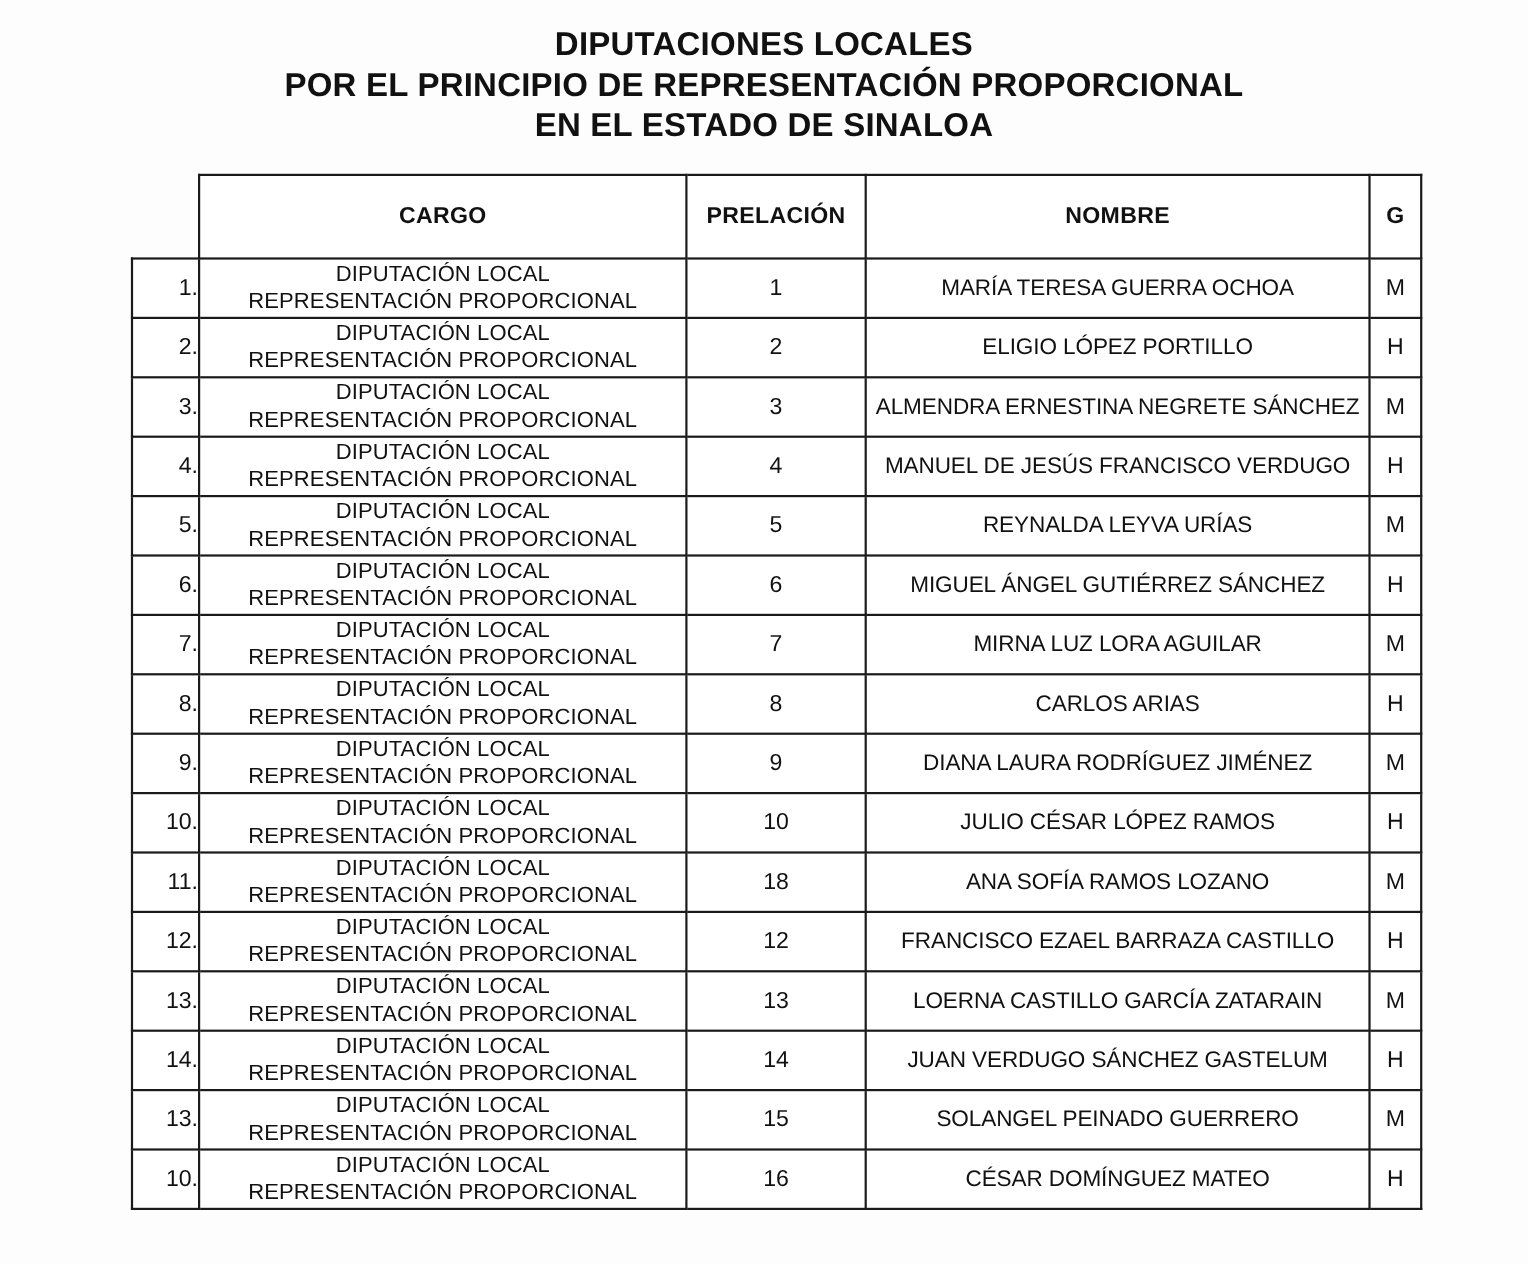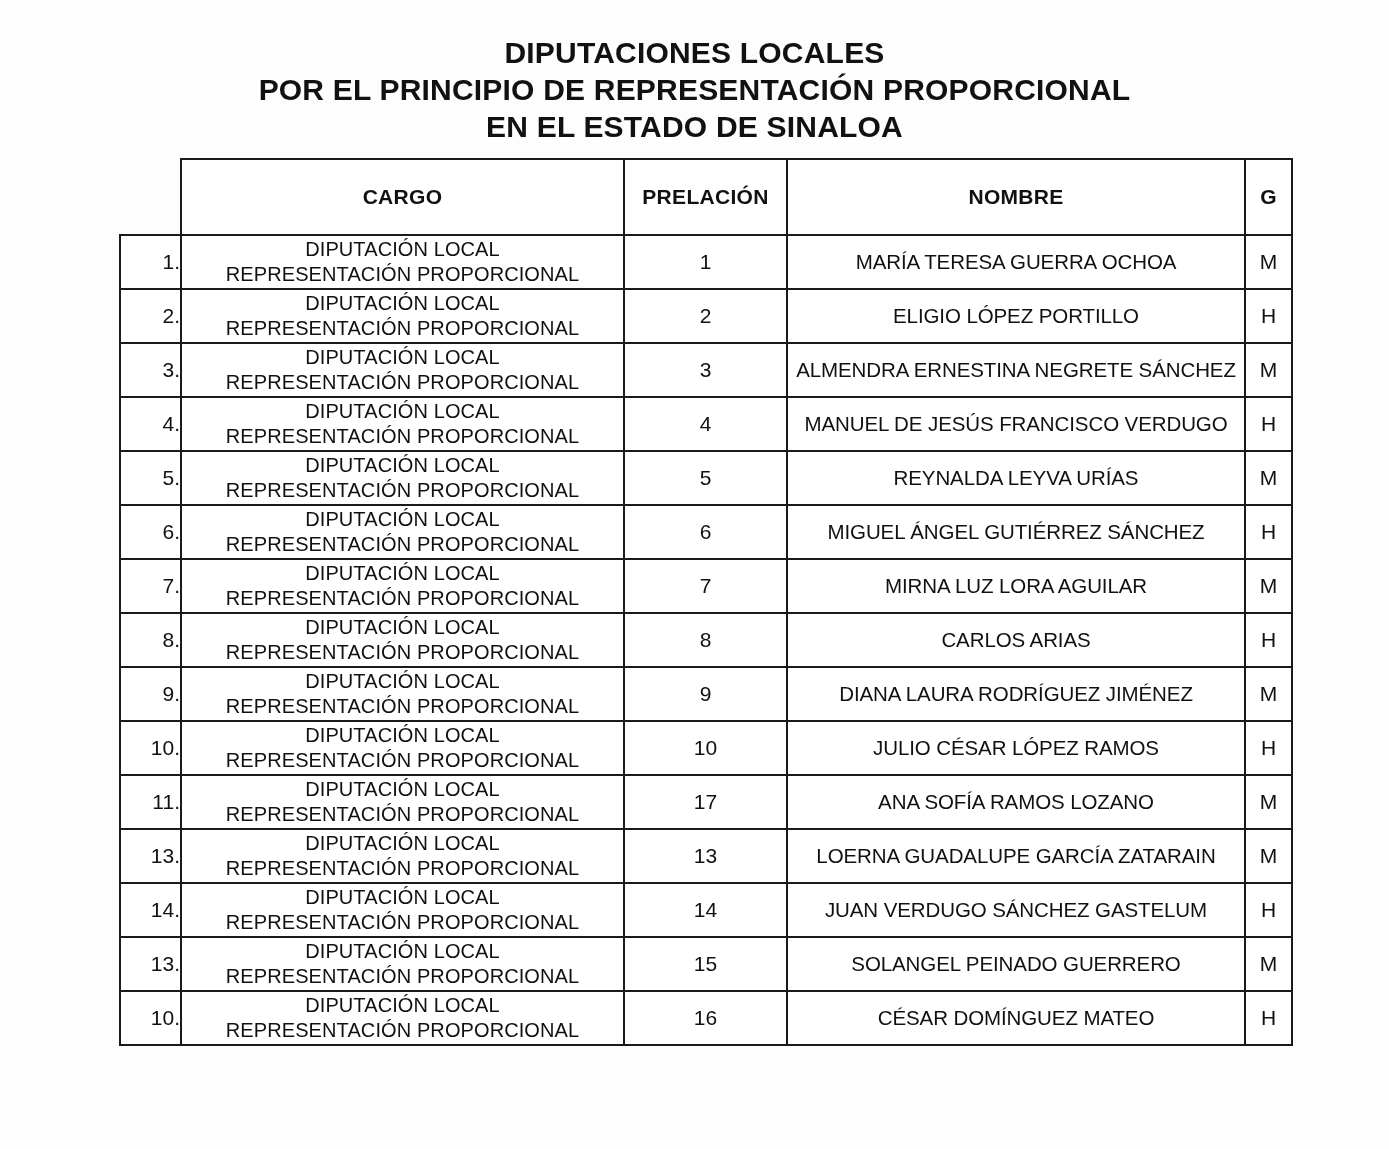--- a/index.html
+++ b/index.html
@@ -13,21 +13,21 @@
     font-family: "Liberation Sans", sans-serif;
     color: #000;
     overflow: hidden;
     position: relative;
   }
 
   
   .title-block {
     position: absolute;
     left: 0;
-    top: 34px;
+    top: 22px;
     width: 1389px;
     text-align: center;
   }
   .title-line {
     font-family: "Liberation Sans", sans-serif;
     font-weight: bold;
     font-size: 30px;
     letter-spacing: 0.2px;
     line-height: 37px;
     white-space: nowrap;
@@ -251,32 +251,42 @@
           <td class="prel-cell">10</td>
           <td class="nombre-cell">JULIO CÉSAR LÓPEZ RAMOS</td>
           <td class="g-cell">H</td>
         </tr>
         <tr>
           <td class="num-cell">11.</td>
           <td class="cargo-cell">
             <span class="cargo-l1">DIPUTACIÓN LOCAL</span>
             <span class="cargo-l2">REPRESENTACIÓN PROPORCIONAL</span>
           </td>
-          <td class="prel-cell">17</td>
+          <td class="prel-cell">18</td>
           <td class="nombre-cell">ANA SOFÍA RAMOS LOZANO</td>
           <td class="g-cell">M</td>
         </tr>
         <tr>
+          <td class="num-cell">12.</td>
+          <td class="cargo-cell">
+            <span class="cargo-l1">DIPUTACIÓN LOCAL</span>
+            <span class="cargo-l2">REPRESENTACIÓN PROPORCIONAL</span>
+          </td>
+          <td class="prel-cell">12</td>
+          <td class="nombre-cell">FRANCISCO EZAEL BARRAZA CASTILLO</td>
+          <td class="g-cell">H</td>
+        </tr>
+        <tr>
           <td class="num-cell">13.</td>
           <td class="cargo-cell">
             <span class="cargo-l1">DIPUTACIÓN LOCAL</span>
             <span class="cargo-l2">REPRESENTACIÓN PROPORCIONAL</span>
           </td>
           <td class="prel-cell">13</td>
-          <td class="nombre-cell">LOERNA GUADALUPE GARCÍA ZATARAIN</td>
+          <td class="nombre-cell">LOERNA CASTILLO GARCÍA ZATARAIN</td>
           <td class="g-cell">M</td>
         </tr>
         <tr>
           <td class="num-cell">14.</td>
           <td class="cargo-cell">
             <span class="cargo-l1">DIPUTACIÓN LOCAL</span>
             <span class="cargo-l2">REPRESENTACIÓN PROPORCIONAL</span>
           </td>
           <td class="prel-cell">14</td>
           <td class="nombre-cell">JUAN VERDUGO SÁNCHEZ GASTELUM</td>

